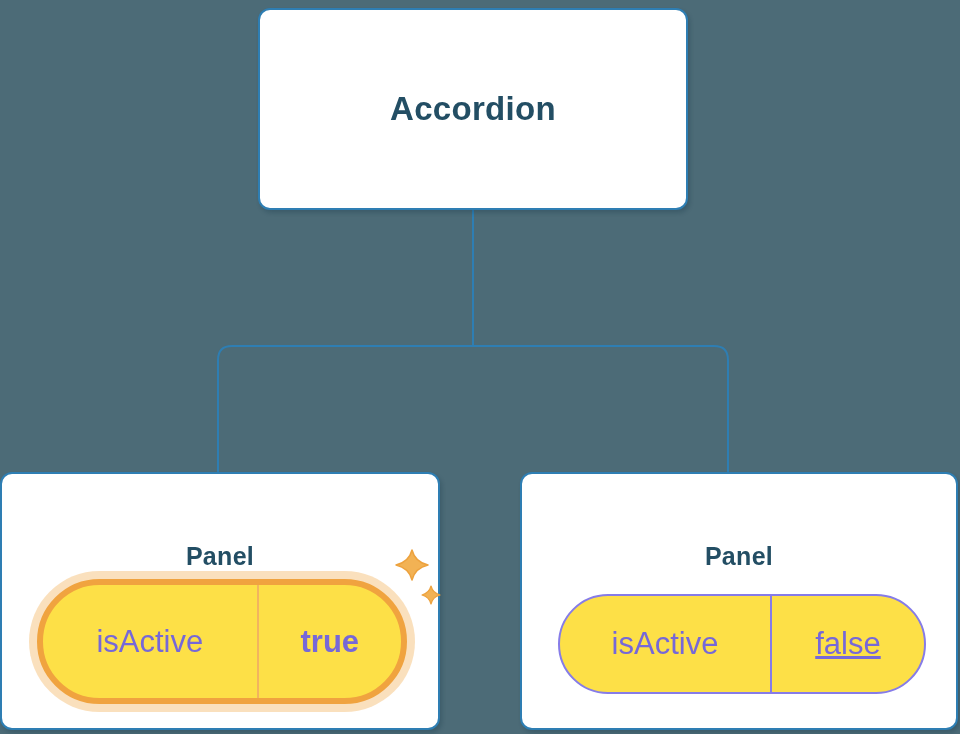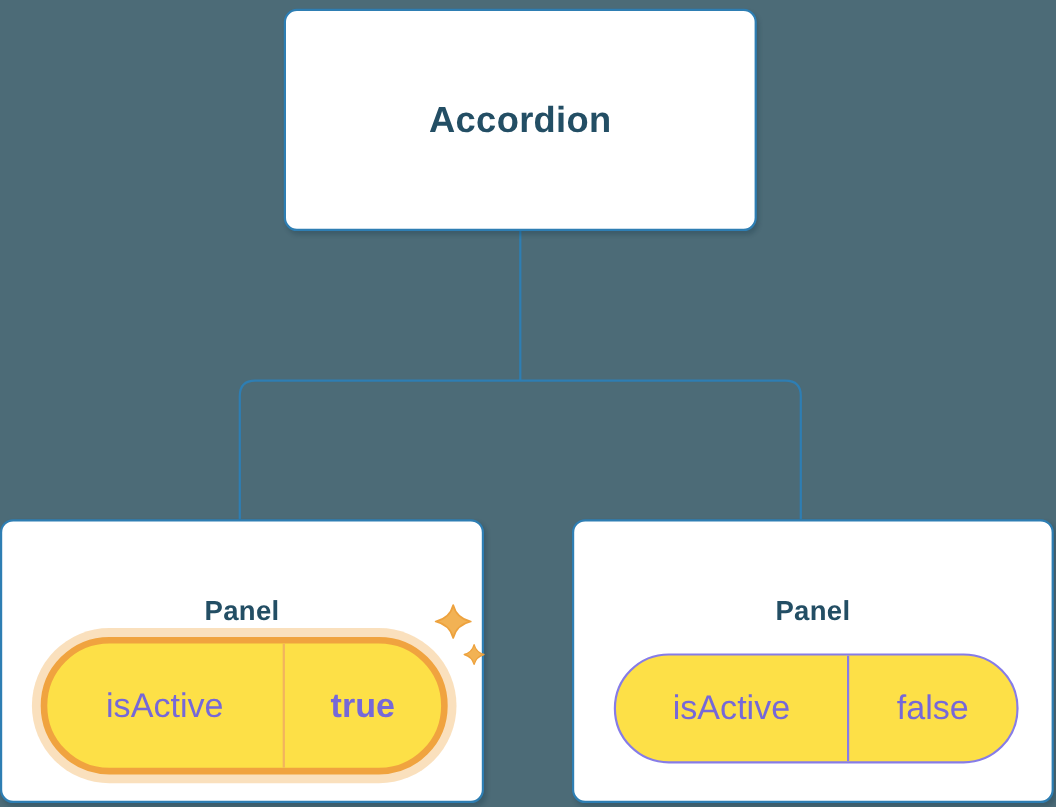--- a/index.html
+++ b/index.html
@@ -109,20 +109,21 @@
     width: 368px;
     height: 100px;
     border: 2px solid #867ce8;
   }
   .pill-inactive .cell.name {
     width: 58%;
     border-right: 2px solid #867ce8;
   }
   .pill-inactive .cell.value {
     width: 42%;
+    text-decoration: underline;
   }
   .sparkles {
     position: absolute;
     left: 392px;
     top: 74px;
     pointer-events: none;
   }
 </style>
 </head>
 <body>

